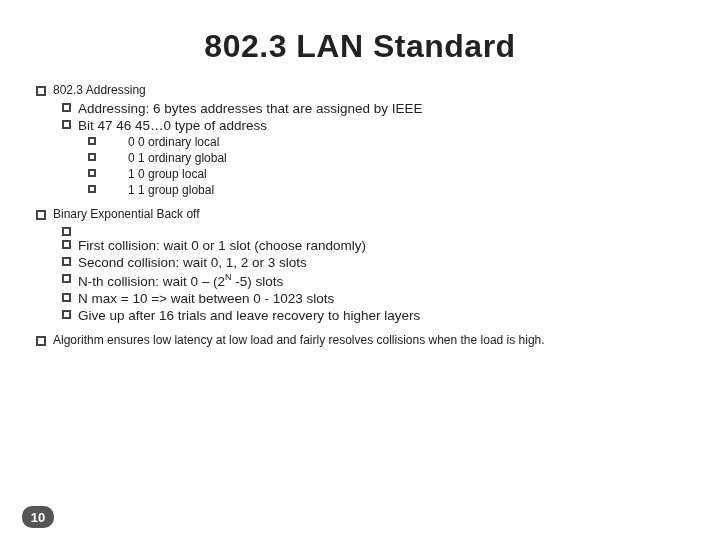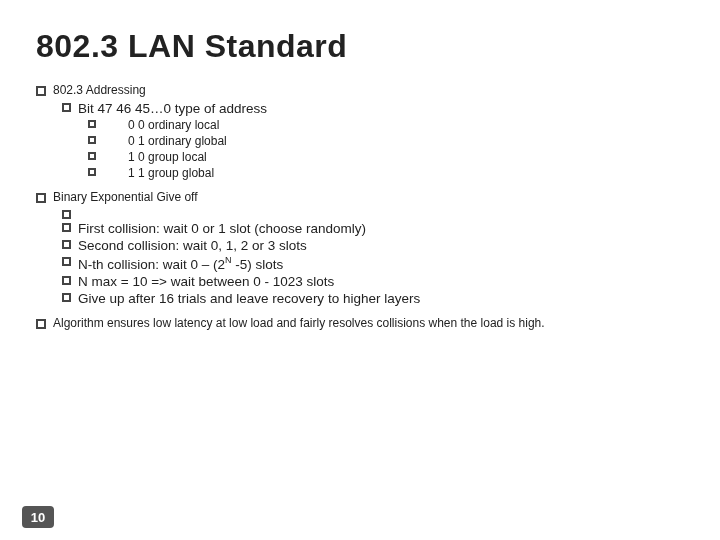--- a/index.html
+++ b/index.html
@@ -1,15 +1,15 @@
 <!DOCTYPE html>
 <html><head>
   <meta charset="utf-8">
   <style>
-    * { margin: 0; padding: 0; box-sizing: border-box; }
+    * { margin: 0; padding: 0; box-sizing: border-box; text-align: center; }
     body {
       width: 720px;
       height: 540px;
       background: #ffffff;
       font-family: Arial, sans-serif;
       overflow: hidden;
       position: relative;
     }
     .slide {
       width: 720px;
@@ -85,39 +85,43 @@
       left: 22px;
       background: #555555;
       color: #ffffff;
       font-size: 13px;
       font-weight: bold;
       width: 32px;
       height: 22px;
       display: flex;
       align-items: center;
       justify-content: center;
-      border-radius: 4px;
+      border-radius: 10px;
     }
     sup {
       font-size: 9px;
       vertical-align: super;
     }
   </style>
 </head>
 <body>
 
 <div class="slide">
   <div class="title">802.3 LAN Standard</div>
 
   <div class="section">
     <div class="bullet-l1">
       <span class="sq"></span>
       <span><span>802.3 Addressing</span></span>
     </div>
 
+    <div class="bullet-l2">
+      <span class="sq"></span>
+      <span>Addressing: 6 bytes addresses that are assigned by IEEE</span>
+    </div>
 
     <div class="bullet-l2">
       <span class="sq"></span>
       <span>Bit 47 46 45…0 type of address</span>
     </div>
 
     <div class="bullet-l3">
       <span class="sq"></span>
       <span>0  0  ordinary local</span>
     </div>
@@ -131,21 +135,21 @@
     </div>
     <div class="bullet-l3">
       <span class="sq"></span>
       <span>1  1  group global</span>
     </div>
   </div>
 
   <div class="section">
     <div class="bullet-l1">
       <span class="sq"></span>
-      <span><span>Binary Exponential Give off</span></span>
+      <span><span>Binary Exponential Back off</span></span>
     </div>
     <div class="bullet-l2">
       <span class="sq"></span>
     </div>
     <div class="bullet-l2">
       <span class="sq"></span>
       <span>First collision: wait 0 or 1 slot (choose randomly)</span>
     </div>
     <div class="bullet-l2">
       <span class="sq"></span>

